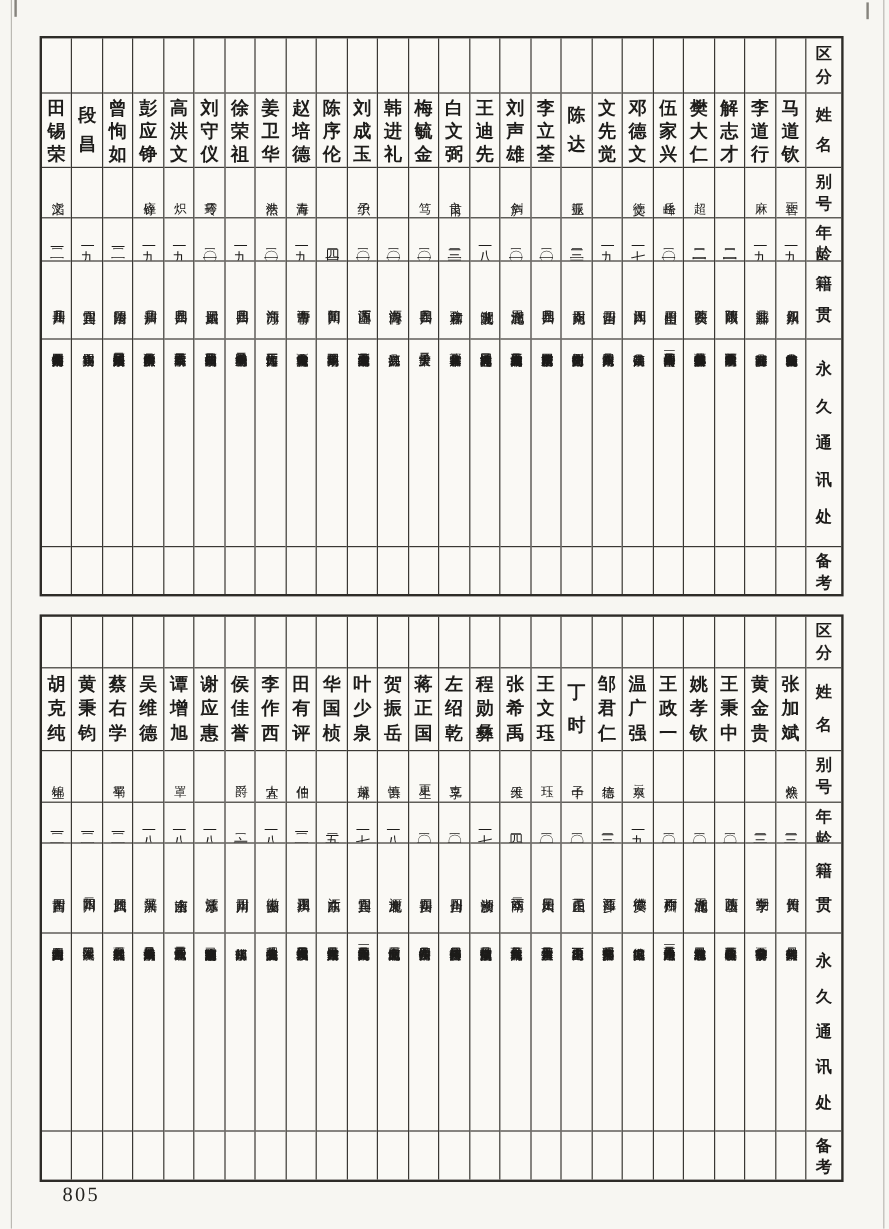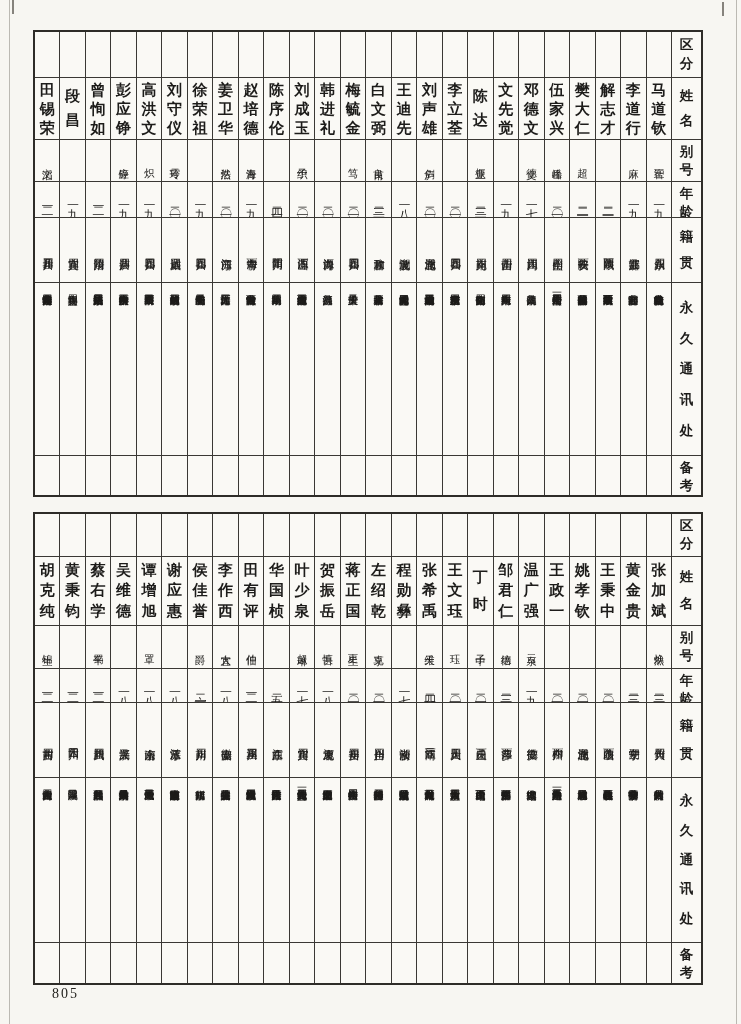--- a/index.html
+++ b/index.html
@@ -50,21 +50,21 @@
   .charstack span{display:block;}
 
   .name-cell .charstack{font-size:15px;font-weight:700;letter-spacing:0;}
   .hdr-col .charstack{font-size:13.5px;font-weight:700;}
 
   .alias-text{font-size:10.5px;letter-spacing:1px;}
   .age-text{font-size:12px;letter-spacing:1px;}
   .native-text{font-size:11px;}
   .addr-text{font-size:10px;line-height:1.12;padding:4px 1px 2px 1px;max-height:100%;}
 
-  .page-number{position:absolute;left:52px;top:986px;font-size:14px;letter-spacing:2px;color:#24231f;}
+  .page-number{position:absolute;left:52px;top:986px;font-size:17px;letter-spacing:2px;color:#24231f;}
 </style>
 </head>
 <body>
 
 <div class="page-edge left"></div>
 <div class="page-edge right"></div>
 <div class="page-tick" style="left:12px;top:0;"></div>
 <div class="page-tick" style="left:722px;top:2px;"></div>
 
 <section class="reg-table t1">

